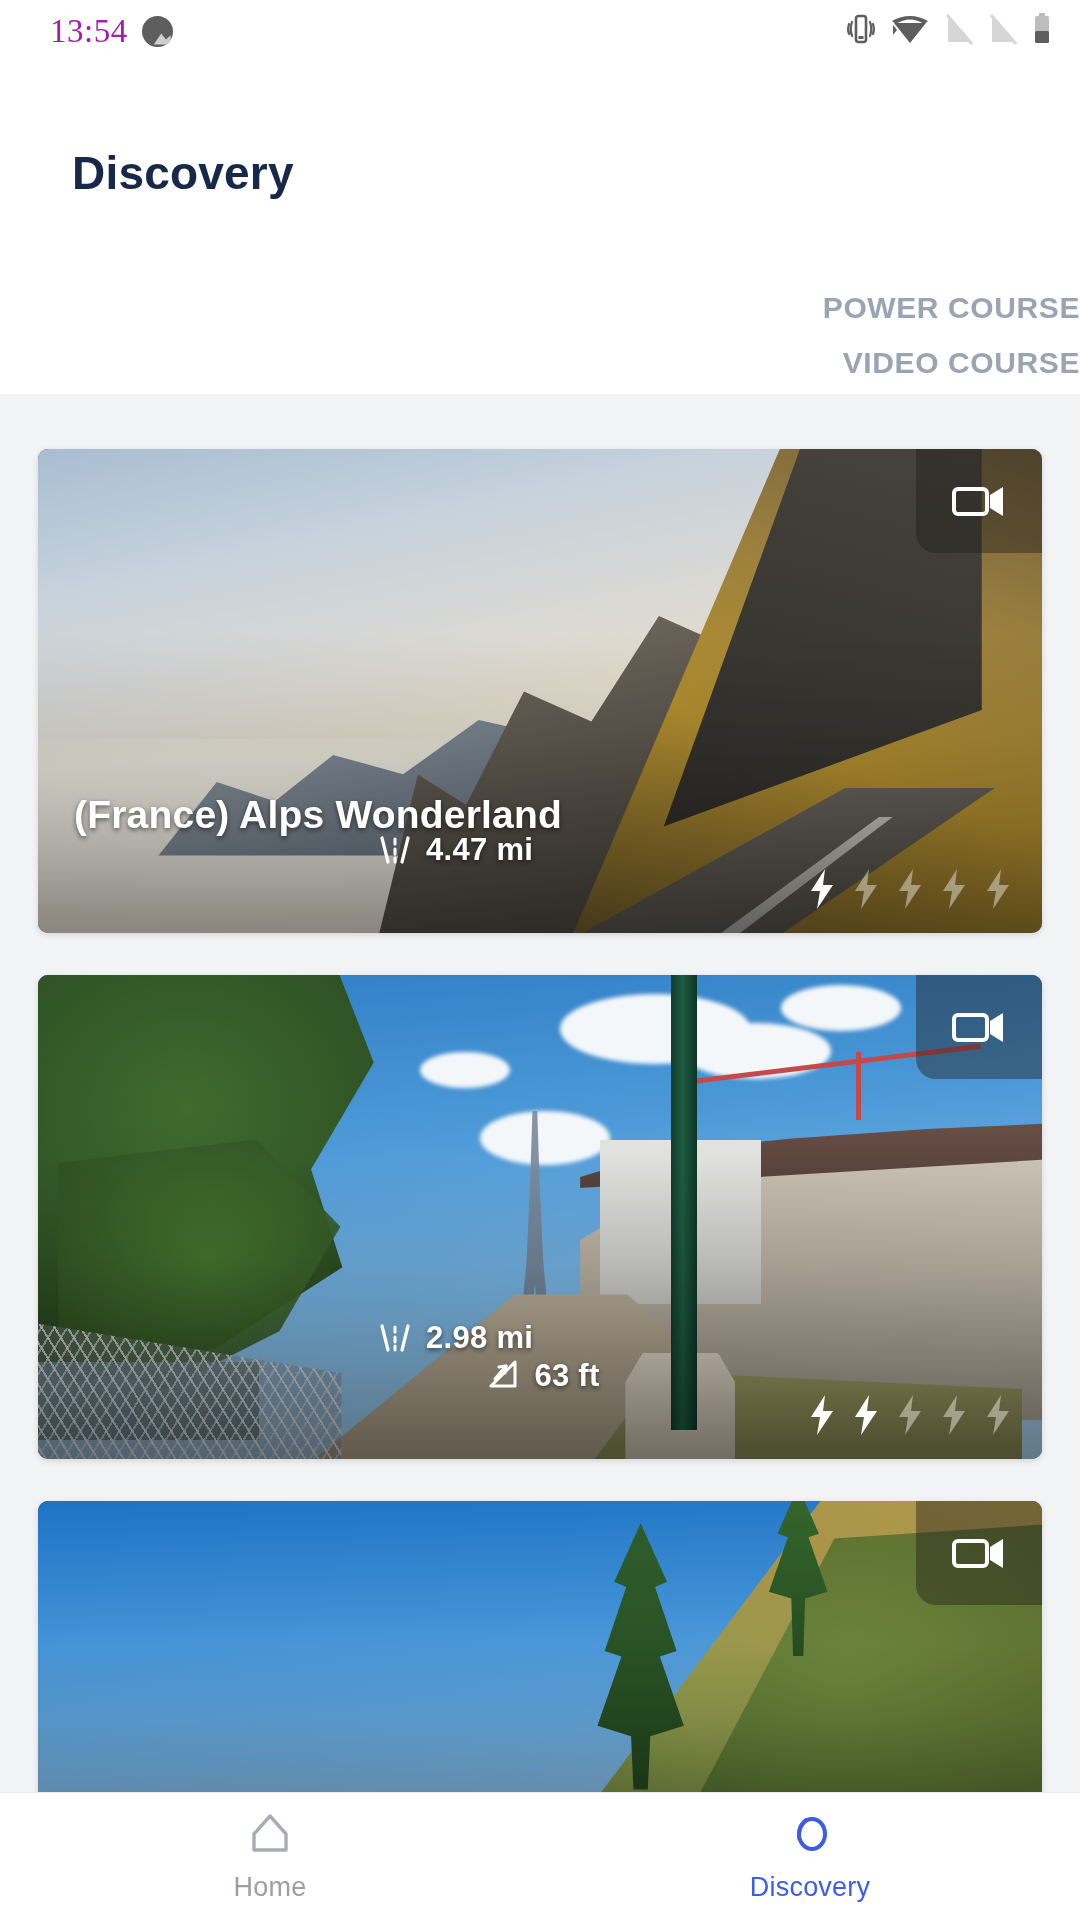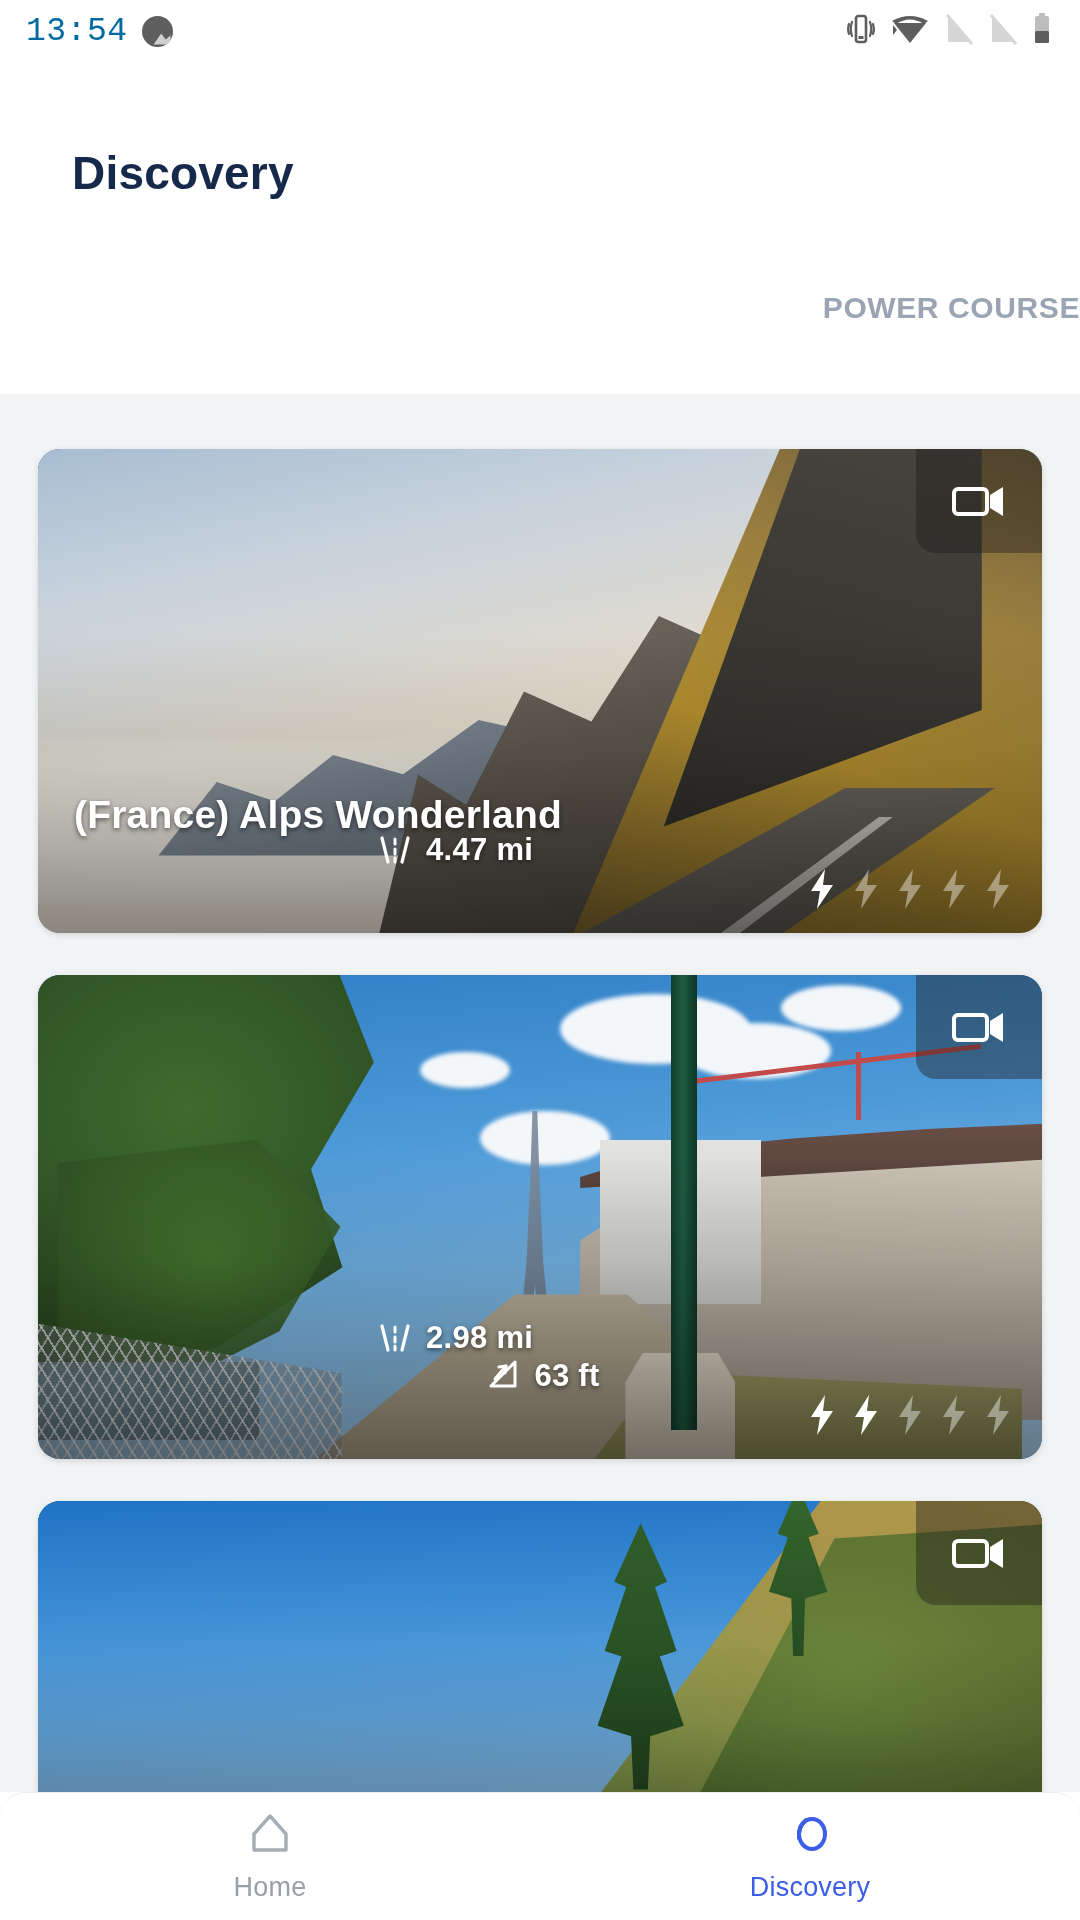--- a/index.html
+++ b/index.html
@@ -11,21 +11,21 @@
   }
   .phone { position: relative; width: 1080px; height: 1920px; background: #ffffff; }
 
   
   .statusbar {
     position: absolute; top: 0; left: 0; width: 1080px; height: 62px;
     display: flex; align-items: center; justify-content: space-between;
     padding: 0 28px 0 26px; background: #ffffff;
   }
   .sb-left { display: flex; align-items: center; gap: 14px; }
-  .sb-clock { font-size: 33px; color: #0369a1; letter-spacing: 0.5px; font-family: Liberation Mono, monospace; }
+  .sb-clock { font-size: 33px; color: #a21caf; letter-spacing: 0.5px; font-family: Liberation Serif, serif; margin-left: 24px; }
   .sb-appicon { width: 31px; height: 31px; border-radius: 50%; background: #5e5e5e; position: relative; overflow: hidden; }
   .sb-appicon::after {
     content:""; position:absolute; right:2px; bottom:2px; width:17px; height:17px;
     background:#cfcfcf; border-radius: 3px 0 3px 0;
     clip-path: polygon(0% 100%, 45% 35%, 72% 70%, 100% 45%, 100% 100%);
   }
   .sb-right { display: flex; align-items: center; gap: 14px; }
 
   
   .header { position: absolute; top: 62px; left: 0; width: 1080px; height: 180px; background:#fff; }
@@ -52,21 +52,21 @@
   .tab-underline { display:none; }
   .tab.active .tab-underline { display: block; }
 
   
   .content {
     position: absolute; top: 394px; left: 0; width: 1080px; height: 1398px;
     background: #f2f3f5; overflow: hidden; padding-top: 55px;
   }
   .card {
     position: relative; width: 1004px; margin: 0 auto 42px auto; height: 484px;
-    border-radius: 22px; overflow: hidden; background:#0c4a6e;
+    border-radius: 10px; overflow: hidden; background:#0c4a6e;
     box-shadow: 0 2px 6px rgba(0,0,0,0.13);
   }
   .card.short { height: 370px; margin-bottom: 0; }
   .card-photo { position:absolute; inset:0; }
   .card-scrim {
     position:absolute; left:0; right:0; bottom:0; height: 62%;
     background: linear-gradient(to bottom, rgba(0,0,0,0) 0%, rgba(0,0,0,0.10) 35%, rgba(0,0,0,0.42) 100%);
   }
   .video-badge {
     position:absolute; top:0; right:0; width: 126px; height: 104px;
@@ -91,21 +91,21 @@
     text-shadow: 0 2px 5px rgba(0,0,0,0.55);
   }
   .bolts { display:flex; align-items:center; gap: 16px; margin-left:auto; }
   .bolt { width: 28px; height: 40px; }
   .bolt svg { display:block; }
 
   
   .bottomnav {
     position:absolute; left:0; bottom:0; width:1080px; height: 128px;
     background:#ffffff; border-top: 1px solid #e9ecef;
-    display:flex; align-items:center;border-radius:25px;
+    display:flex; align-items:center;
   }
   .nav-item {
     flex:1; display:flex; flex-direction:column; align-items:center; gap: 12px;
   }
   .nav-label { font-size: 27px; color:#9aa0a6; letter-spacing:0.2px; }
   .nav-item.active .nav-label { color:#3b5de7; }
 
   
   .scene { position:absolute; inset:0; overflow:hidden; }
   .alps-sky {
@@ -292,20 +292,24 @@
     </div>
   </div>
 
   <div class="header">
     <div class="page-title">Discovery</div>
   </div>
 
   <div class="tabs">
     <div class="tab">
       <span>POWER COURSE</span>
+      
+    </div>
+    <div class="tab">
+      <span>VIDEO COURSE</span>
       
     </div>
   </div>
 
   <div class="content">
 
     <div class="card">
       <div class="card-photo">
         <div class="scene">
           <div class="alps-sky"></div>

